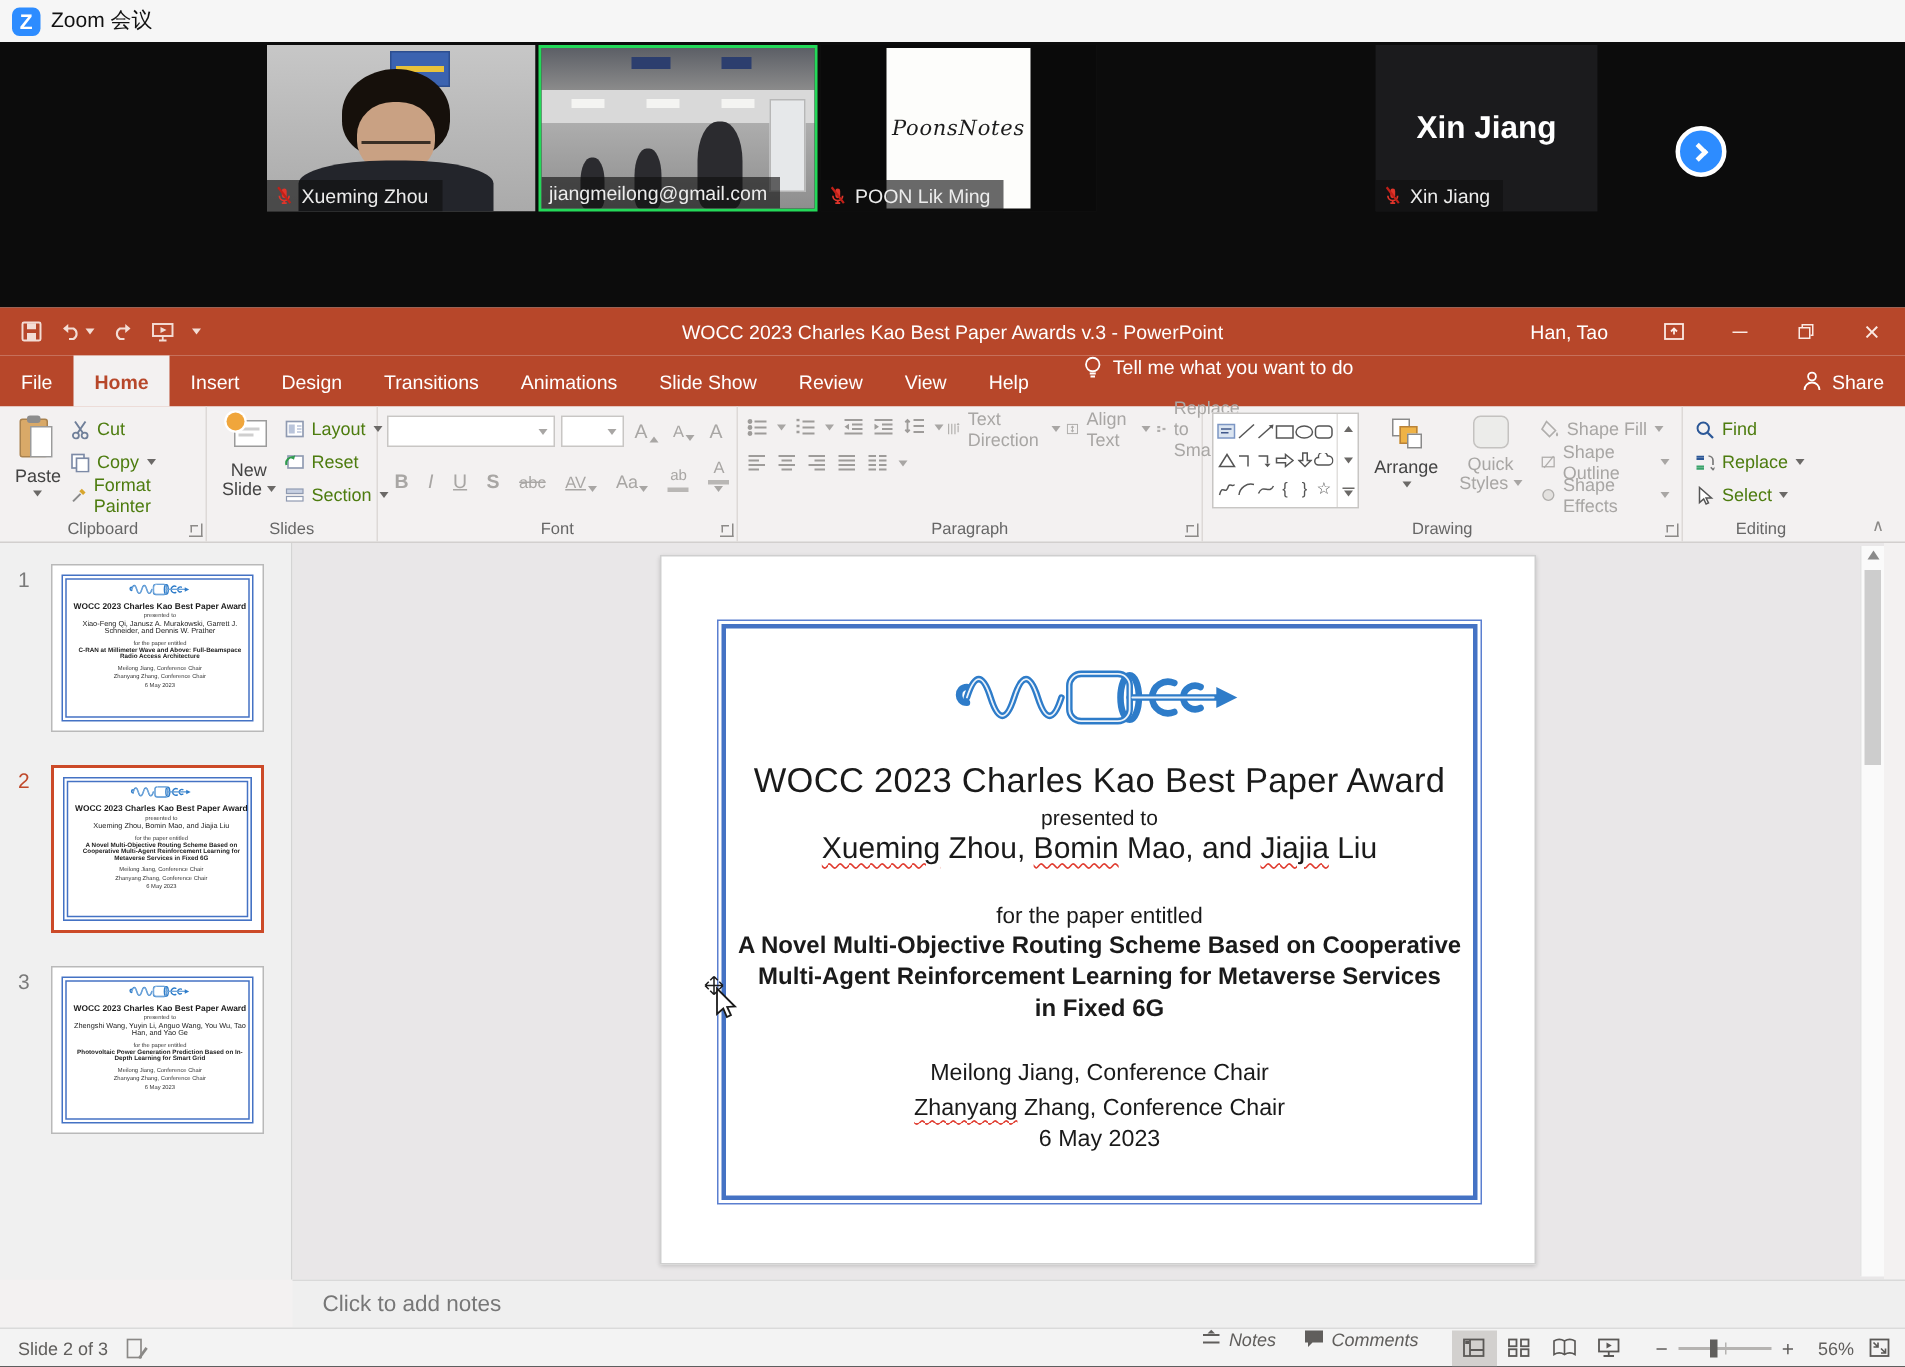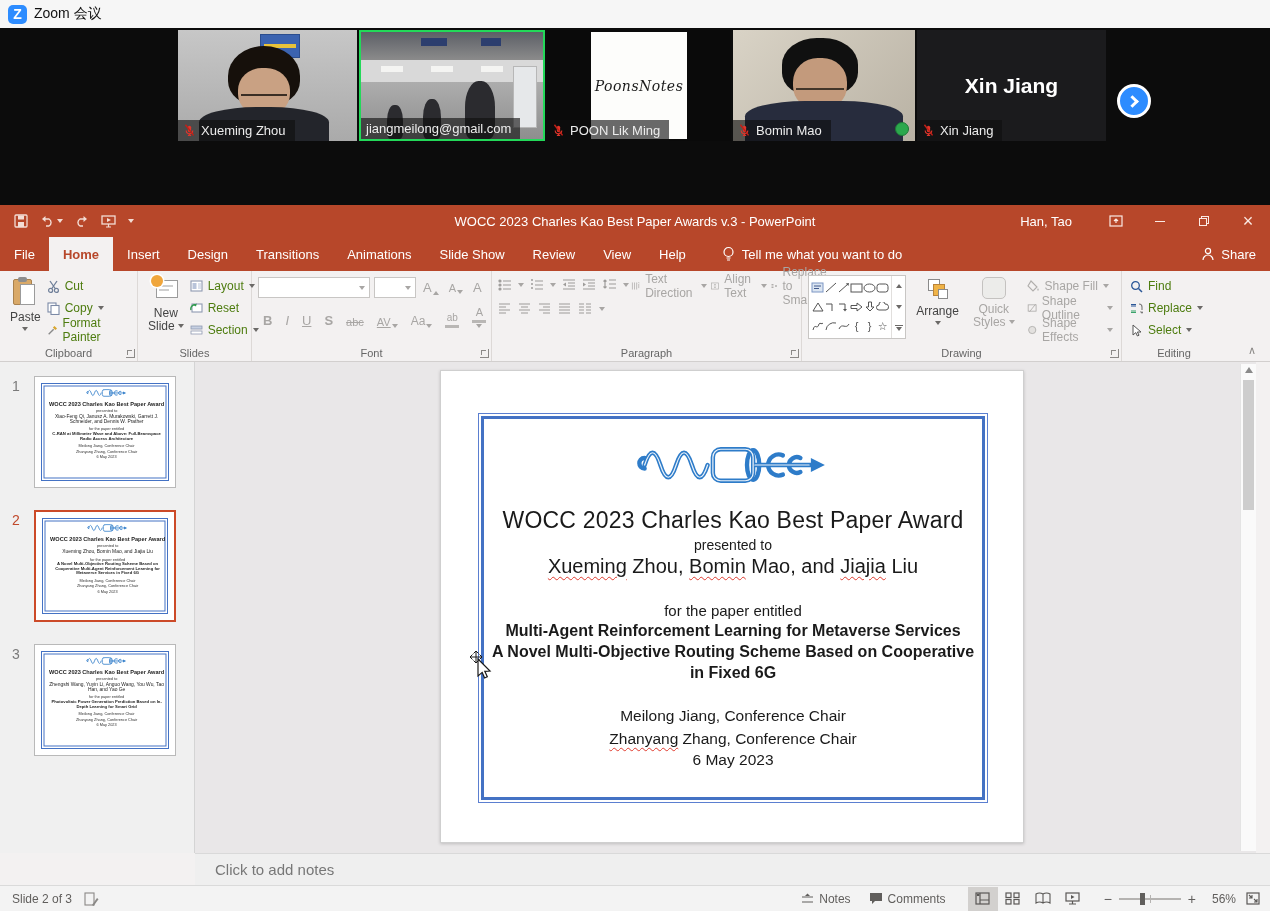--- a/index.html
+++ b/index.html
@@ -63,21 +63,21 @@
   .tb-btn { width:44px; height:32px; display:flex; align-items:center; justify-content:center; color:#fbeae4; font-size:14px; }
   .restore-sq { position:relative; width:10px; height:10px; }
   .restore-sq i { position:absolute; display:block; border:1px solid #fbeae4; width:8px; height:8px; }
   .restore-sq i.b { left:0; bottom:0; background:#b7472a; }
   .restore-sq i.t { right:0; top:0; }
   .min-bar { width:10px; height:1px; background:#fbeae4; }
 
   .tab-row { position:absolute; left:0; top:32px; width:1270px; height:34px; background:#b7472a; display:flex; align-items:stretch; color:#fff; font-size:13px; }
   .tab { padding:0 14px; display:flex; align-items:center; cursor:pointer; }
   .tab.active { background:#f3f1f1; color:#b7472a; font-weight:bold; }
-  .tellme { display:flex; align-items:center; gap:7px; margin-left:22px; }
+  .tellme { display:flex; align-items:flex-start; gap:7px; margin-left:22px; }
   .share-btn { position:absolute; right:14px; top:0; height:34px; display:flex; align-items:center; gap:6px; }
 
   .ribbon { position:absolute; left:0; top:66px; width:1270px; height:91px; background:#f3f1f1; border-bottom:1px solid #d2cfce; display:flex; }
   .rgroup { position:relative; height:90px; border-right:1px solid #ddd9d7; padding:4px 6px 16px 6px; }
   .rlabel { position:absolute; left:0; right:0; bottom:2px; text-align:center; font-size:11px; color:#666; }
   .launcher { position:absolute; right:2px; bottom:3px; width:9px; height:9px; border-left:1px solid #8c8a88; border-top:1px solid #8c8a88; transform:rotate(180deg); }
   .launcher::after { content:""; position:absolute; right:1px; bottom:1px; width:4px; height:4px; border-right:1px solid #8c8a88; border-bottom:1px solid #8c8a88; }
   .big-btn { display:flex; flex-direction:column; align-items:center; justify-content:flex-start; gap:3px; font-size:12px; color:#444; padding:2px 4px; }
   .small-row { display:flex; align-items:center; gap:5px; font-size:12px; color:#4d7c0f; height:22px; padding:0 2px; }
   .caret { width:0; height:0; border-left:3px solid transparent; border-right:3px solid transparent; border-top:4px solid #6b6967; display:inline-block; }
@@ -132,21 +132,21 @@
   .vscroll { position:absolute; right:0; top:2px; width:16px; height:487px; background:#fafafa; border-left:1px solid #e4e4e4; }
   .vscroll .up { position:absolute; top:3px; left:4px; width:0; height:0; border-left:4px solid transparent; border-right:4px solid transparent; border-bottom:6px solid #8a8a8a; }
   .vscroll .thumb { position:absolute; top:16px; left:2px; width:11px; height:130px; background:#cdcdcd; }
 
   .notes-pane { position:absolute; left:195px; top:648px; width:1075px; height:32px; background:#efefef; border-top:1px solid #d9d9d9; display:flex; align-items:center; padding-left:20px; }
   .notes-pane span { color:#777; font-size:15px; }
 
   .statusbar { position:absolute; left:0; top:680px; width:1270px; height:26px; background:#f3f3f3; border-top:1px solid #dadada; display:flex; align-items:center; font-size:12px; color:#605e5c; }
   .sb-left { display:flex; align-items:center; gap:12px; padding-left:12px; }
   .sb-right { margin-left:auto; display:flex; align-items:center; gap:10px; padding-right:10px; }
-  .sb-item { display:flex; align-items:center; gap:5px; padding:0 4px; height:26px; }
+  .sb-item { display:flex; gap:5px; padding:0 4px; height:26px;font-style:italic; }
   .view-btn { width:30px; height:24px; display:flex; align-items:center; justify-content:center; }
   .view-btn.sel { background:#d2d0ce; }
   .zoom-track { position:relative; width:62px; height:2px; background:#b5b3b1; }
   .zoom-track .mid { position:absolute; left:50%; top:-3px; width:1px; height:8px; background:#b5b3b1; }
   .zoom-track .knob { position:absolute; left:21px; top:-5px; width:5px; height:12px; background:#605e5c; }
   .zoom-pct { min-width:30px; text-align:right; }
 </style>
 </head>
 <body>
 
@@ -235,37 +235,22 @@
         </div>
       </div>
       <div class="name-tag">
         <svg class="mic-svg">
             <use href="#mic-muted"></use>
           </svg>
         <span>POON Lik Ming</span>
       </div>
     </div>
 
-    <div class="tile" style="left:733px;width:182px;">
-      <div class="scene4">
-        <div class="hair"></div>
-          <div class="face"></div>
-          <div class="specs"></div>
-          <div class="torso"></div>
-        <div class="dot"></div>
-      </div>
-      <div class="name-tag">
-        <svg class="mic-svg">
-            <use href="#mic-muted"></use>
-          </svg>
-        <span>Bomin Mao</span>
-      </div>
-    </div>
-
-    <div class="tile" style="left:917px;width:189px;">
+
+    <div class="tile" style="left:917px;width:148px;">
       <div class="scene5">
         <span class="big-name">Xin Jiang</span>
       </div>
       <div class="name-tag">
         <svg class="mic-svg">
             <use href="#mic-muted"></use>
           </svg>
         <span>Xin Jiang</span>
       </div>
     </div>
@@ -817,22 +802,22 @@
           <svg class="slide-logo">
               <use href="#wocc-logo"></use>
             </svg>
           <div class="s-title">WOCC 2023 Charles Kao Best Paper Award</div>
           <div class="s-presented">presented to</div>
           <div class="s-names">
             <span class="wavy">Xueming</span><span> Zhou, </span><span class="wavy">Bomin</span><span> Mao, and </span><span class="wavy">Jiajia</span><span> Liu</span>
           </div>
           <div class="s-entitled">for the paper entitled</div>
           <div class="s-paper">
+            <div>A Novel Multi-Objective Routing Scheme Based on Cooperative</div>
             <div>Multi-Agent Reinforcement Learning for Metaverse Services</div>
-            <div>A Novel Multi-Objective Routing Scheme Based on Cooperative</div>
             <div>in Fixed 6G</div>
           </div>
           <div class="s-chair">
             <div>Meilong Jiang, Conference Chair</div>
             <div><span class="wavy">Zhanyang</span><span> Zhang, Conference Chair</span></div>
           </div>
           <div class="s-date">6 May 2023</div>
         </div>
       </div>
 

